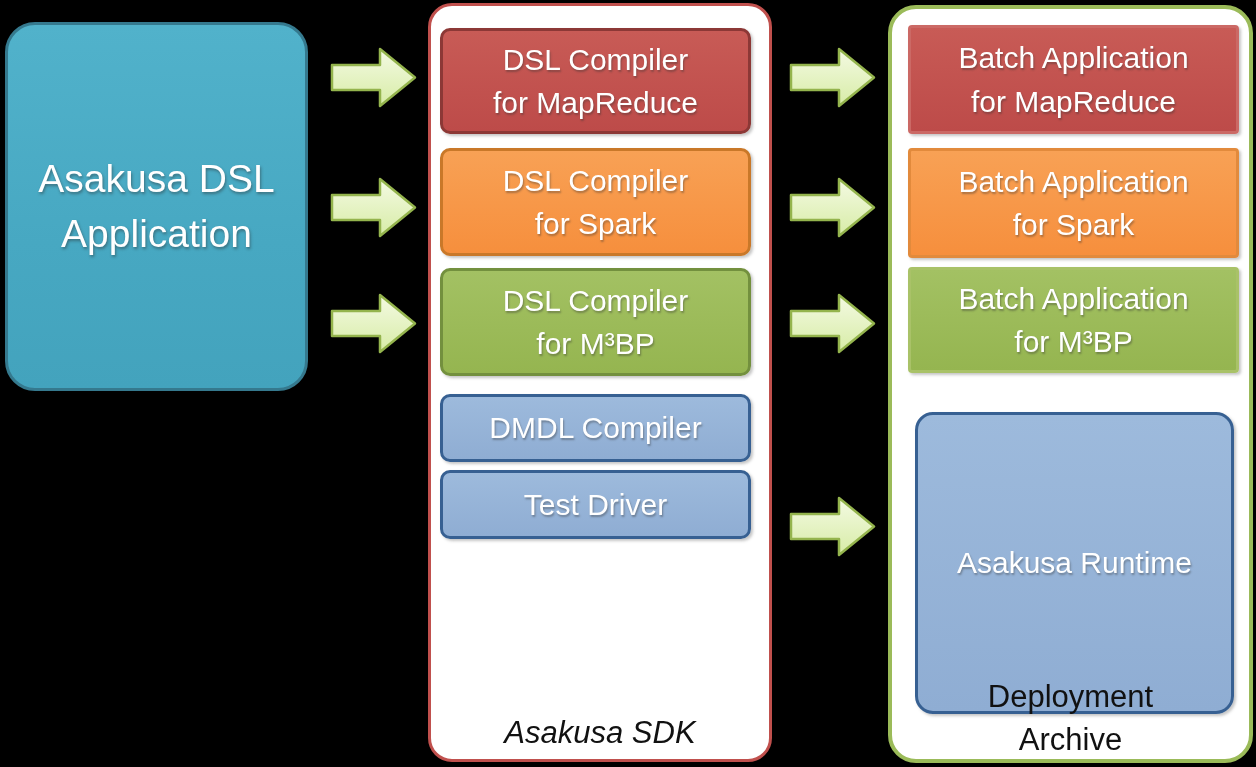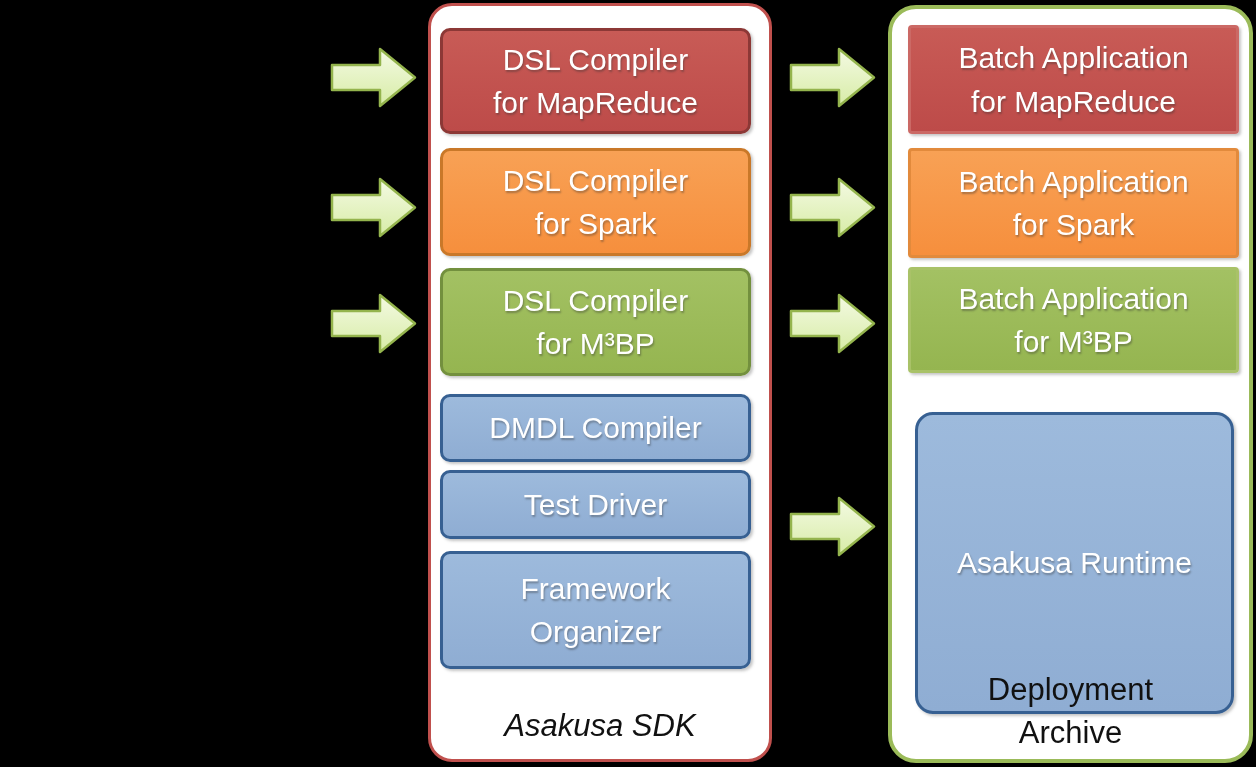--- a/index.html
+++ b/index.html
@@ -23,21 +23,21 @@
   .sdk-container{
     left:428px;top:3px;width:344px;height:759px;
     border:3px solid #C0504D;border-radius:24px;
   }
   .archive-container{
     left:888px;top:5px;width:365px;height:758px;
     border:4px solid #9BBB59;border-radius:28px;
   }
   .container-label{
     position:absolute;left:0;width:100%;text-align:center;
-    color:#111;font-size:31px;line-height:1.38;
+    color:#111;font-size:31px;line-height:1.38;margin-top:7px;
   }
   
   .ibox{
     position:absolute;box-sizing:border-box;
     display:flex;align-items:center;justify-content:center;text-align:center;
     color:#fff;font-size:30px;line-height:1.45;
     text-shadow:1px 2px 2px rgba(50,50,50,.4);
     box-shadow:2px 2px 3px rgba(90,90,90,.35);
   }
   .m-box{left:9px;width:311px;border-radius:10px;border:3px solid;}
@@ -81,20 +81,24 @@
   <svg width="0" height="0" style="position:absolute" aria-hidden="true">
     <defs>
       <linearGradient id="arrowGrad" x1="0" y1="0" x2="0" y2="1">
         <stop offset="0" stop-color="#F4FAE3"></stop>
         <stop offset="1" stop-color="#D7ECA6"></stop>
       </linearGradient>
       <path id="arrow-shape" d="M2 19 H50 V3 L85 31.5 L50 60 V44 H2 Z" fill="url(#arrowGrad)" stroke="#94B44D" stroke-width="2.5" stroke-linejoin="round"></path>
     </defs>
   </svg>
 
+  <div class="source-box">
+    <span class="pre">Asakusa DSL
+Application</span>
+  </div>
 
   <svg class="arrow a-col1 a-row1" viewBox="0 0 87 63">
       <use href="#arrow-shape"></use>
     </svg>
   <svg class="arrow a-col1 a-row2" viewBox="0 0 87 63">
       <use href="#arrow-shape"></use>
     </svg>
   <svg class="arrow a-col1 a-row3" viewBox="0 0 87 63">
       <use href="#arrow-shape"></use>
     </svg>
@@ -124,24 +128,20 @@
     <div class="ibox m-box fill-green bd-green-dark pos-dsl-m3">
       <span class="pre">DSL Compiler
 for M³BP</span>
     </div>
     <div class="ibox m-box fill-blue bd-blue-dark pos-test">
       <span class="pre">Test Driver</span>
     </div>
     <div class="ibox m-box fill-blue bd-blue-dark pos-dmdl">
       <span class="pre">DMDL Compiler</span>
     </div>
-    <div class="ibox m-box fill-blue bd-blue-dark pos-fw">
-      <span class="pre">Framework
-Organizer</span>
-    </div>
     <div class="container-label pos-sdk-label">Asakusa SDK</div>
   </div>
 
   <div class="container archive-container">
     <div class="ibox r-box fill-red bd-red-light pos-ba-mr">
       <span class="pre">Batch Application
 for MapReduce</span>
     </div>
     <div class="ibox r-box fill-orange bd-orange-light pos-ba-sp">
       <span class="pre">Batch Application

